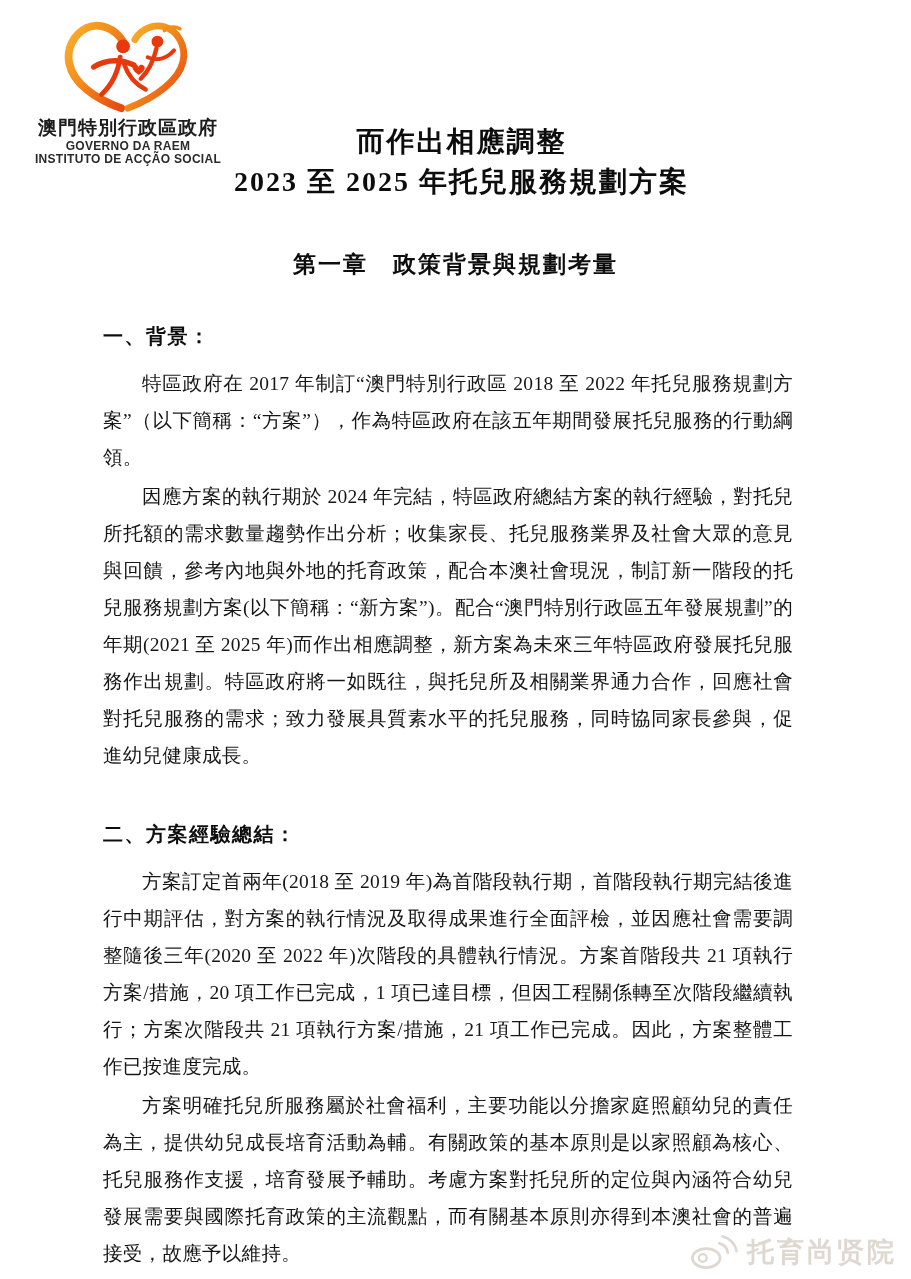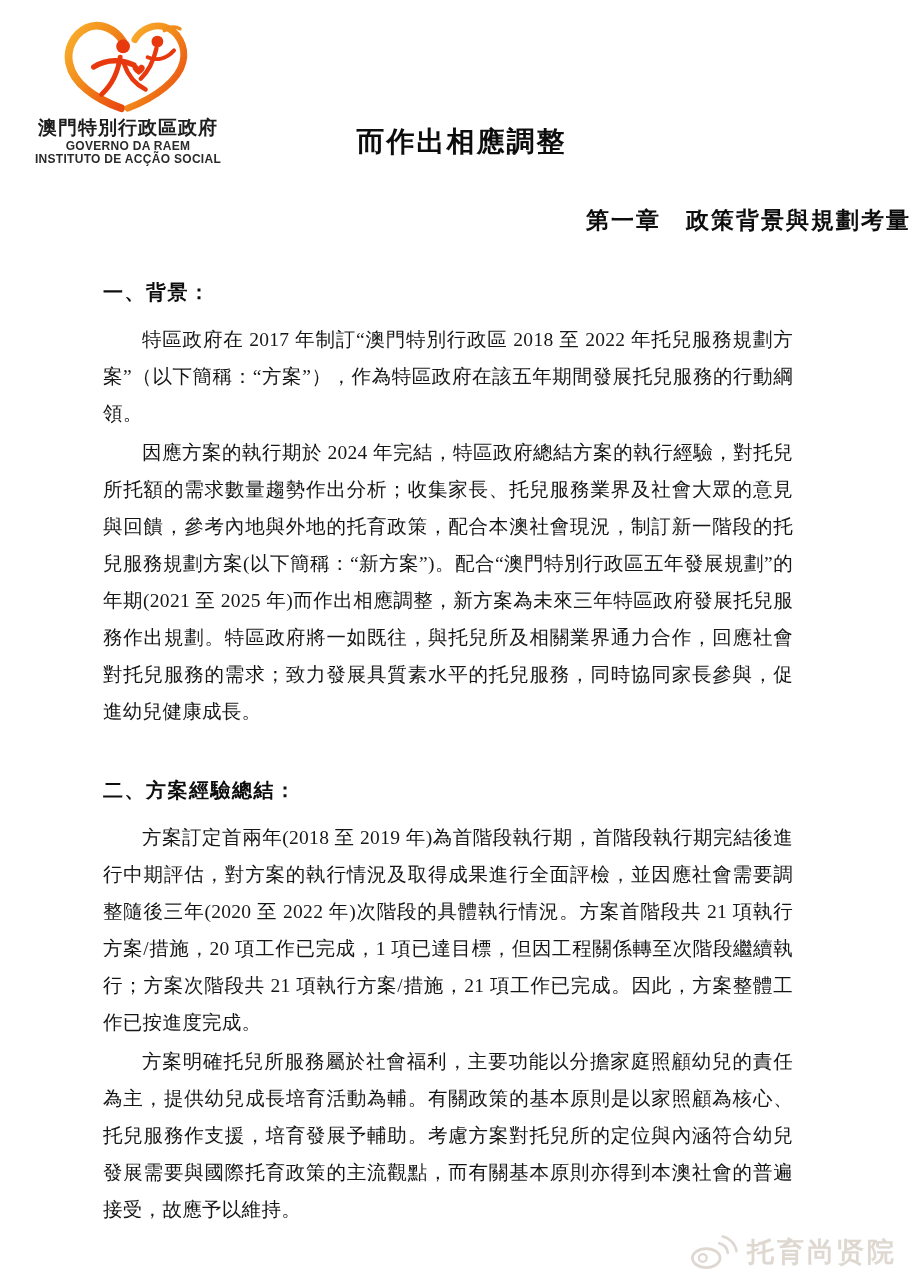--- a/index.html
+++ b/index.html
@@ -49,21 +49,22 @@
   .title-line {
     font-size: 28px;
     line-height: 40px;
     font-weight: bold;
     color: #0d0d0d;
     letter-spacing: 2px;
   }
 
   
   .chapter-heading {
-    text-align: right;
+    margin-top: 44px;
+    text-align: center;
     font-size: 23px;
     line-height: 30px;
     font-weight: bold;
     letter-spacing: 2px;
     color: #0d0d0d;
   }
 
   
   .doc-body {
     padding: 0 118px 0 103px;
@@ -146,20 +147,21 @@
         <path d="M112,13 C117,9 123,8 128,11" fill="none" stroke="#F28C1B" stroke-width="3.5" stroke-linecap="round"></path>
         <path d="M86,50 c-2,-4 -8,-2 -6,2 c1,3 6,6 6,6 c0,0 5,-3 6,-6 c1,-4 -5,-6 -6,-2 z" fill="#E8380D"></path>
       </svg>
       <div class="org-cn">澳門特別行政區政府</div>
       <div class="org-pt">GOVERNO DA RAEM</div>
       <div class="org-pt">INSTITUTO DE ACÇÃO SOCIAL</div>
     </div>
 
     <div class="title-block">
       <div class="title-line">而作出相應調整</div>
+      <div class="title-line">2023 至 2025 年托兒服務規劃方案</div>
     </div>
 
   </header>
 
   <h2 class="chapter-heading">第一章　政策背景與規劃考量</h2>
 
   <main class="doc-body">
 
     <section class="section-1">
       <h3 class="section-heading">一、背景：</h3>

